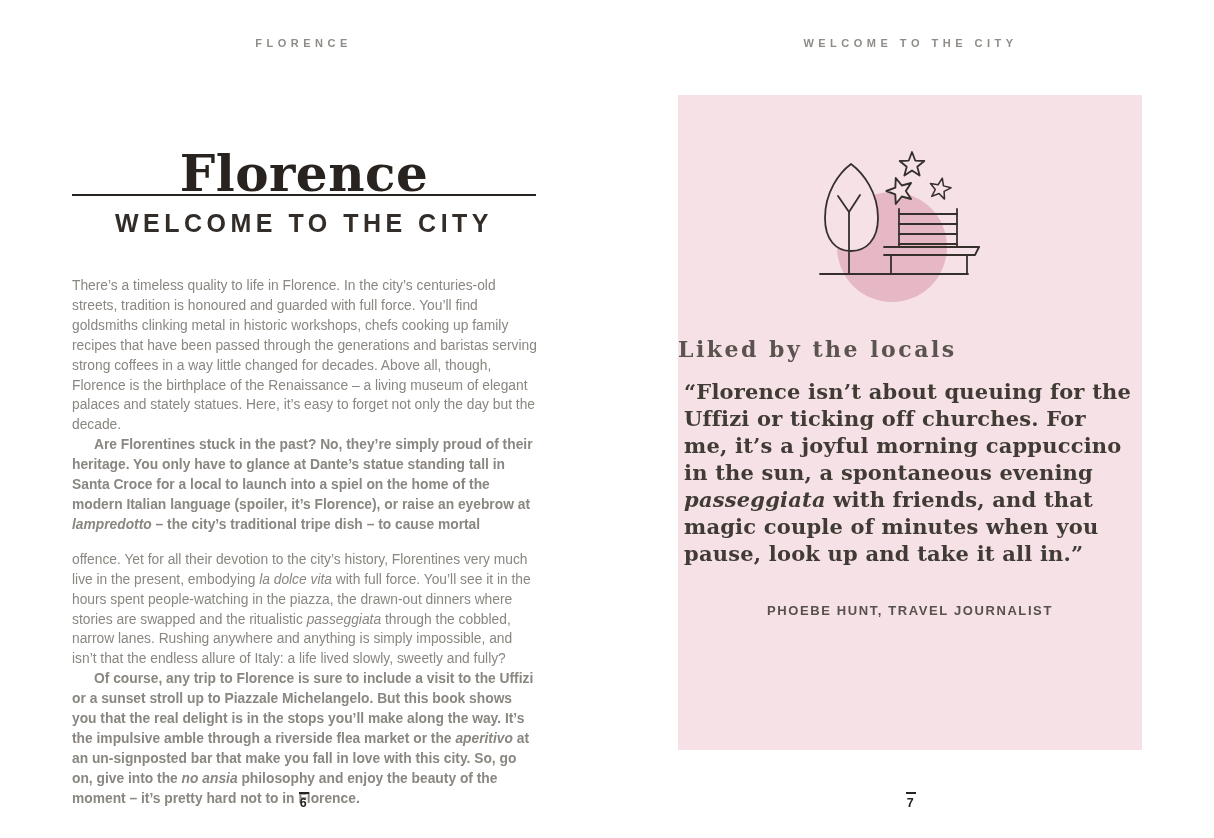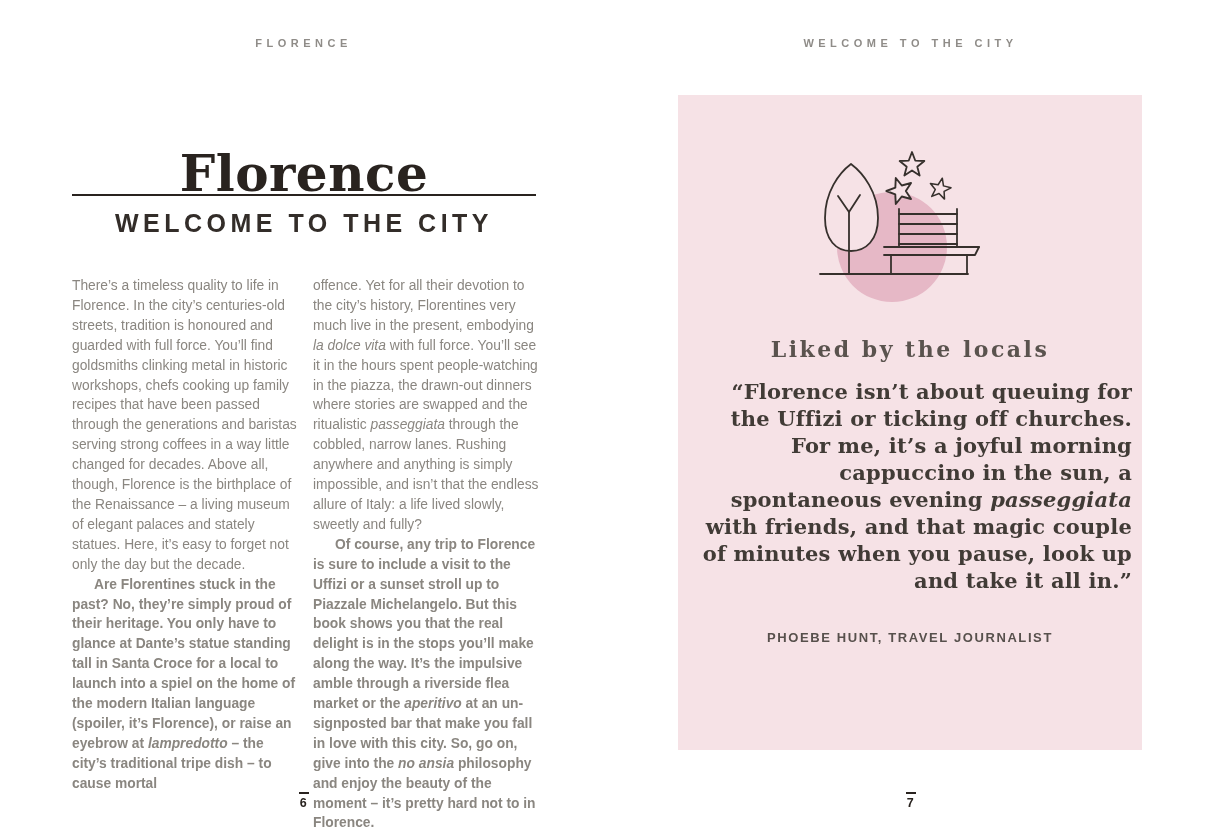--- a/index.html
+++ b/index.html
@@ -30,43 +30,43 @@
     position:relative;margin:0;text-align:center;
     font-family:"DejaVu Serif",serif;font-weight:700;font-size:50px;line-height:52px;
     color:var(--heading-text);letter-spacing:.5px;
   }
   .chapter-subtitle{
     margin:8px 0 0 0;text-align:center;
     font-size:25px;line-height:30px;font-weight:700;letter-spacing:4.5px;
     color:#332d29;
   }
 
-  .columns{position:absolute;left:72px;top:276px;width:467px;display:flex;gap:15px;}
+  .columns{position:absolute;left:72px;top:276px;width:467px;display:flex;gap:15px;flex-direction:column;}
   .column{flex:1;min-width:0;}
   .column p.para{
     margin:0;font-size:13.8px;line-height:19.9px;color:var(--body-text);
   }
   .column p.para.indent{text-indent:22px;font-weight:bold;}
 
   .panel{
     position:absolute;left:71px;top:95px;width:464px;height:655px;
     background:var(--panel-bg);
   }
   .illustration{display:block;margin:33px auto 0 auto;}
   .ill-stroke{fill:none;stroke:var(--line-art);stroke-width:1.8;stroke-linecap:round;stroke-linejoin:round;}
   .ill-filled{fill:var(--panel-bg);stroke:var(--line-art);stroke-width:1.8;stroke-linejoin:round;}
   .ill-circle{fill:var(--circle-fill);}
 
   .panel-heading{
-    margin:18px 0 0 0;text-align:center;
+    margin:18px 0 0 0;text-align:left;
     font-family:"DejaVu Serif",serif;font-weight:700;font-size:22px;
     letter-spacing:2.5px;color:var(--locals-heading);
   }
   .local-quote{
-    margin:16px 10px 0 16px;text-align:right;
+    margin:16px 10px 0 6px;text-align:left;
     font-family:"DejaVu Serif",serif;font-weight:700;font-size:21px;line-height:27px;
     letter-spacing:.2px;color:var(--quote-text);
   }
   .attribution{
     margin-top:36px;text-align:center;
     font-size:13px;font-weight:700;letter-spacing:1.6px;color:var(--attribution-text);
   }
 
   .page-num{
     position:absolute;bottom:28px;left:0;width:100%;

